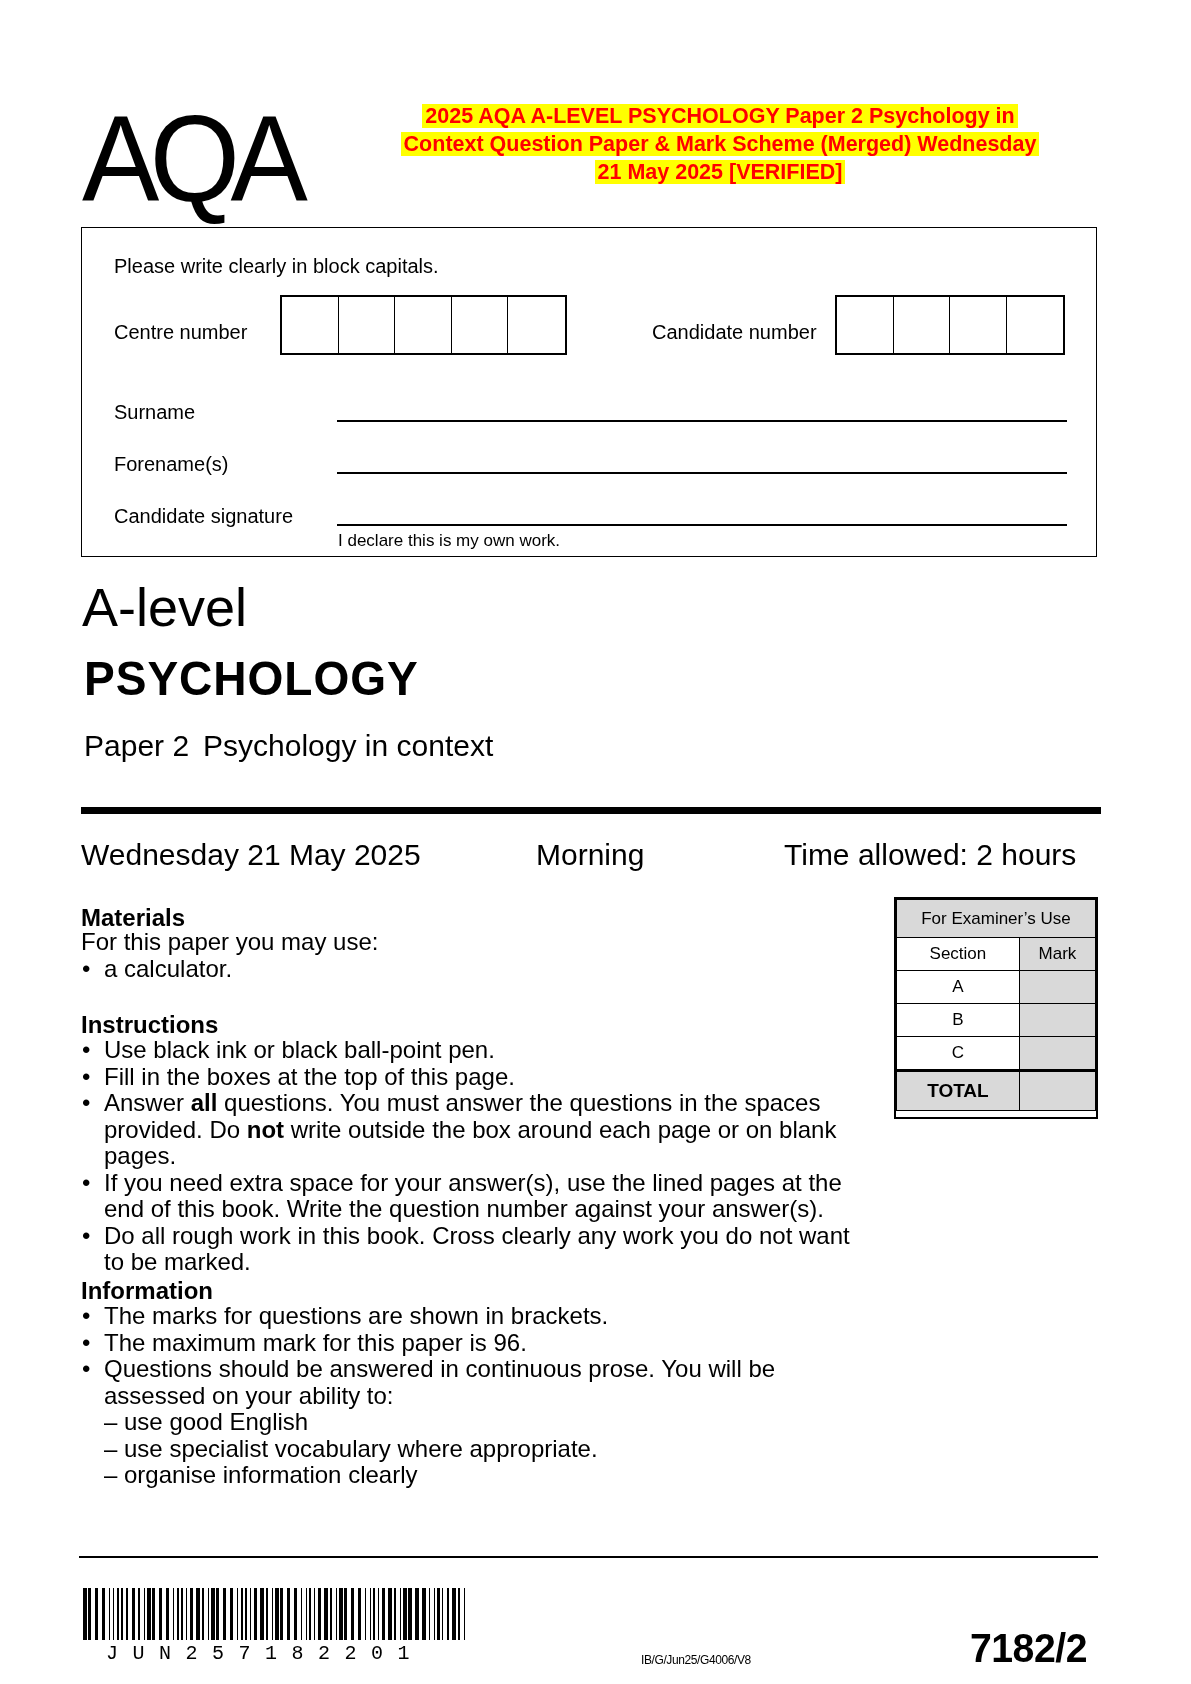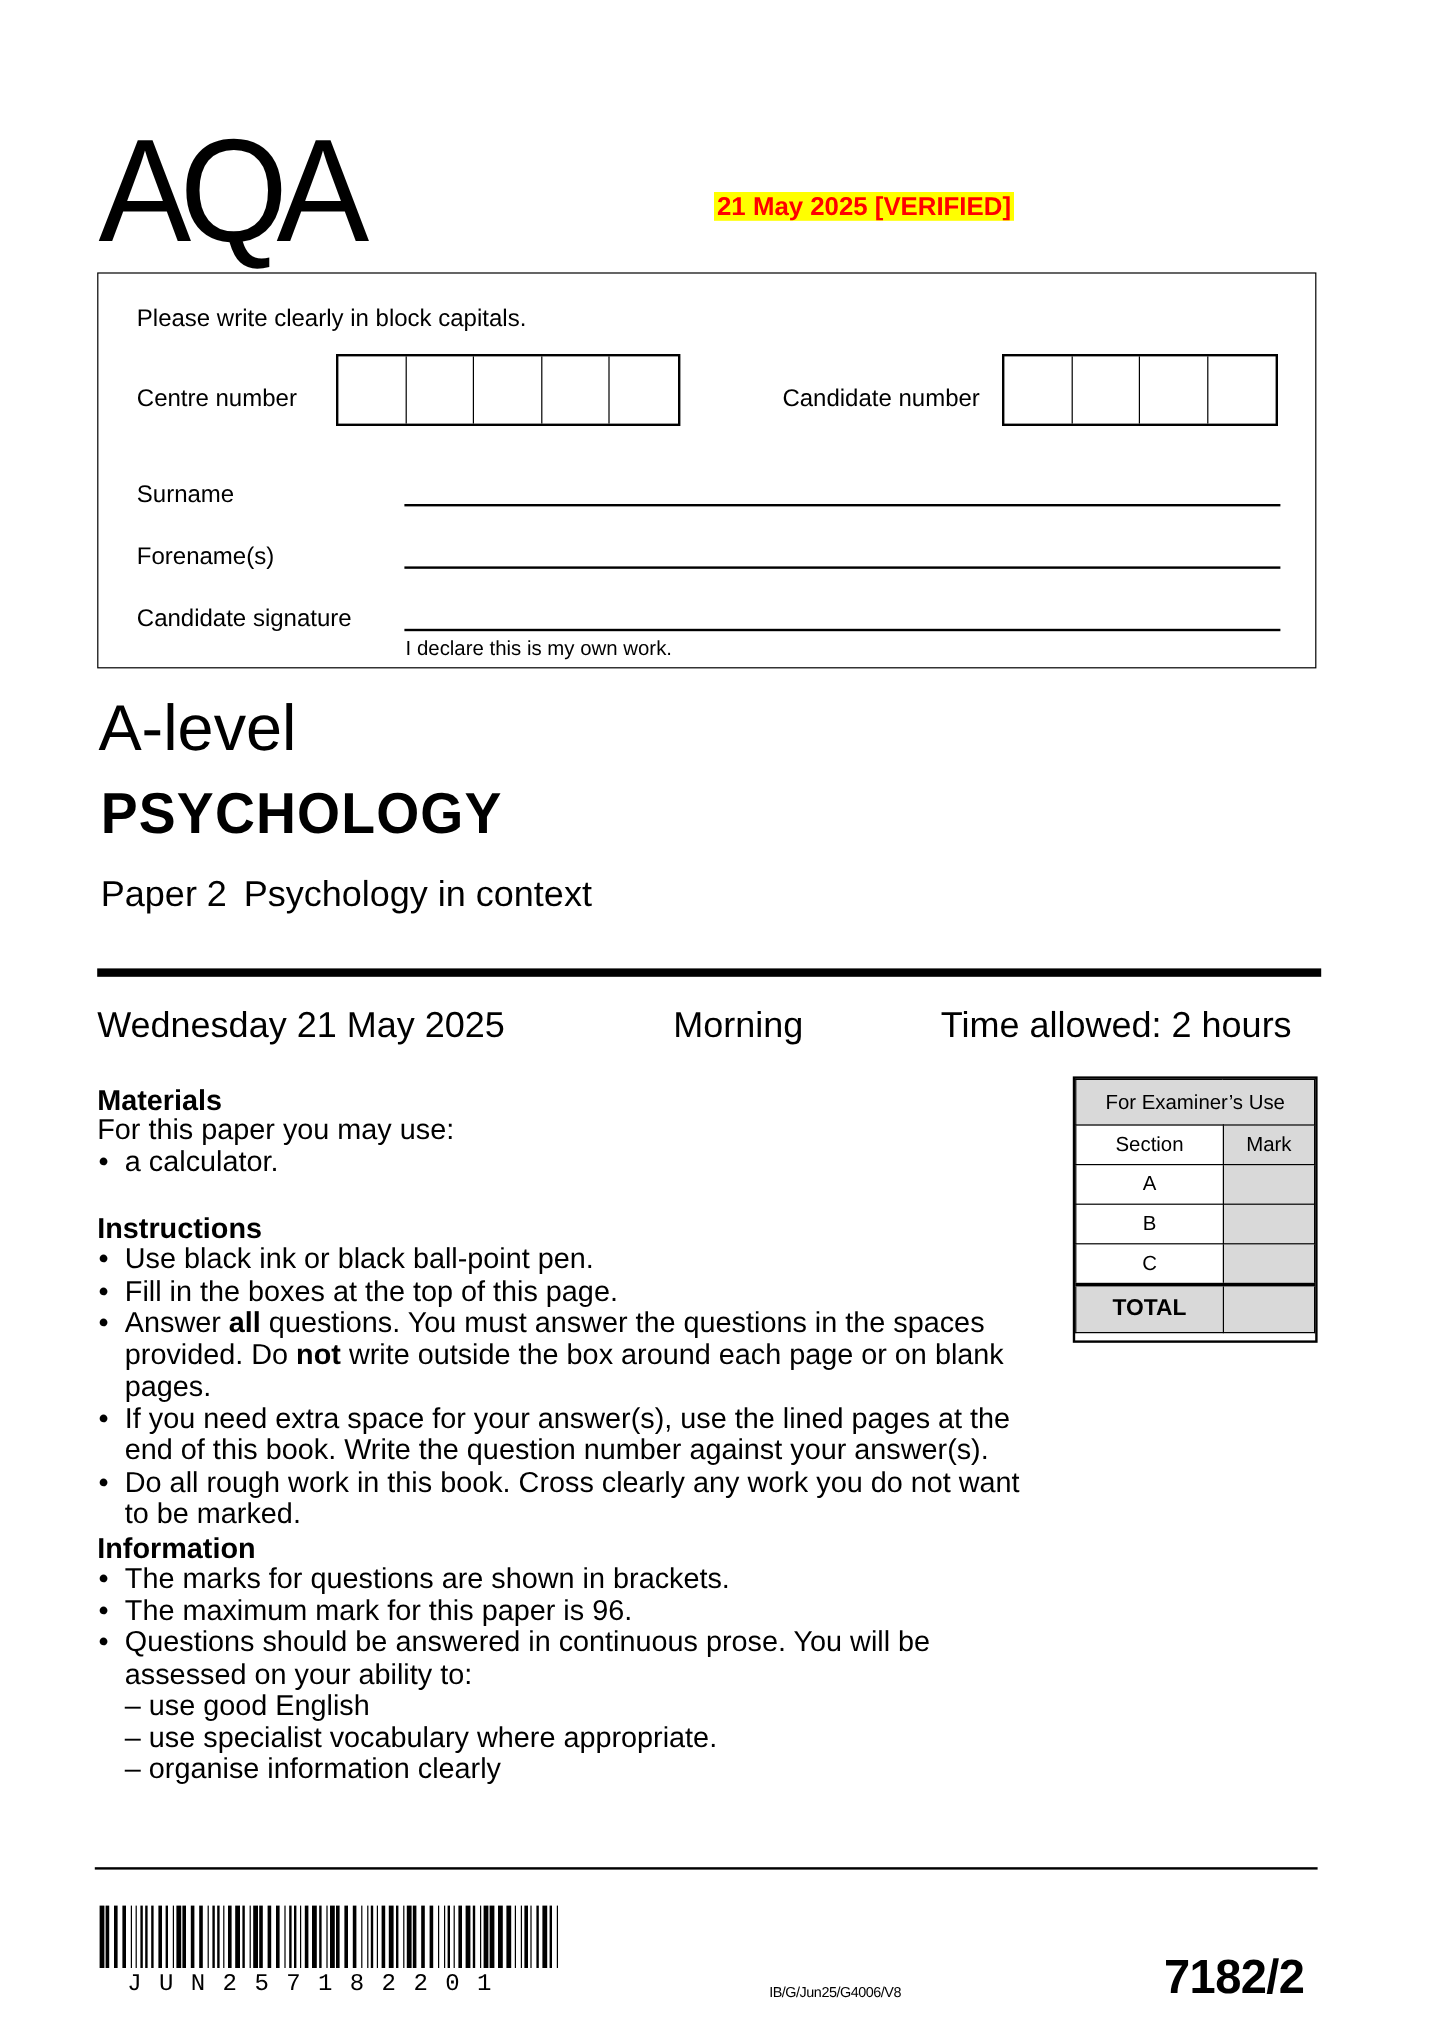--- a/index.html
+++ b/index.html
@@ -70,22 +70,22 @@
   .barcode-text { left: 106px; top: 1644px; font-family: "Liberation Mono", monospace; font-size: 20px; letter-spacing: 14.5px; line-height: 1; }
   .ref-code { left: 641px; top: 1654px; font-size: 12px; line-height: 1; letter-spacing: -0.4px; }
   .spec-code { left: 970px; top: 1628px; font-size: 40px; font-weight: 700; line-height: 1; letter-spacing: -0.5px; transform: scaleX(0.98); transform-origin: left top; }
 </style>
 </head>
 <body>
 
 <div class="abs logo"><span>AQA</span></div>
 
 <div class="abs banner">
-  <br>
-  <br>
+  <span>2025 AQA A-LEVEL PSYCHOLOGY Paper 2 Psychology in</span><br>
+  <span>Context Question Paper &amp; Mark Scheme (Merged) Wednesday</span><br>
   <span>21 May 2025 [VERIFIED]</span>
 </div>
 
 <div class="abs cand-box"></div>
 <div class="abs txt" style="left:114px; top:256px;">Please write clearly in block capitals.</div>
 
 <div class="abs txt" style="left:114px; top:322px;">Centre number</div>
 <div class="abs digit-row" style="left:280px; top:295px; width:287px;">
   <div class="cell"></div>
   <div class="cell"></div>
@@ -112,21 +112,21 @@
 <div class="abs line-field" style="left:337px; top:524px; width:730px;"></div>
 <div class="abs" style="left:338px; top:532px; font-size:17px; line-height:1;">I declare this is my own work.</div>
 
 <div class="abs alevel">A-level</div>
 <div class="abs subject">PSYCHOLOGY</div>
 <div class="abs paper"><span>Paper 2</span><span class="gap"></span><span>Psychology in context</span></div>
 
 <div class="abs thick-rule"></div>
 
 <div class="abs dateline" style="left:81px;">Wednesday 21 May 2025</div>
-<div class="abs dateline" style="left:561px;">Morning</div>
+<div class="abs dateline" style="left:536px;">Morning</div>
 <div class="abs dateline" style="left:784px;">Time allowed: 2 hours</div>
 
 <div class="abs section-h" style="left:81px; top:906px;">Materials</div>
 <div class="abs body-t" style="left:81px; top:929px; width:700px;">
   <div>For this paper you may use:</div>
   <ul class="bul">
     <li>a calculator.</li>
   </ul>
 </div>
 

